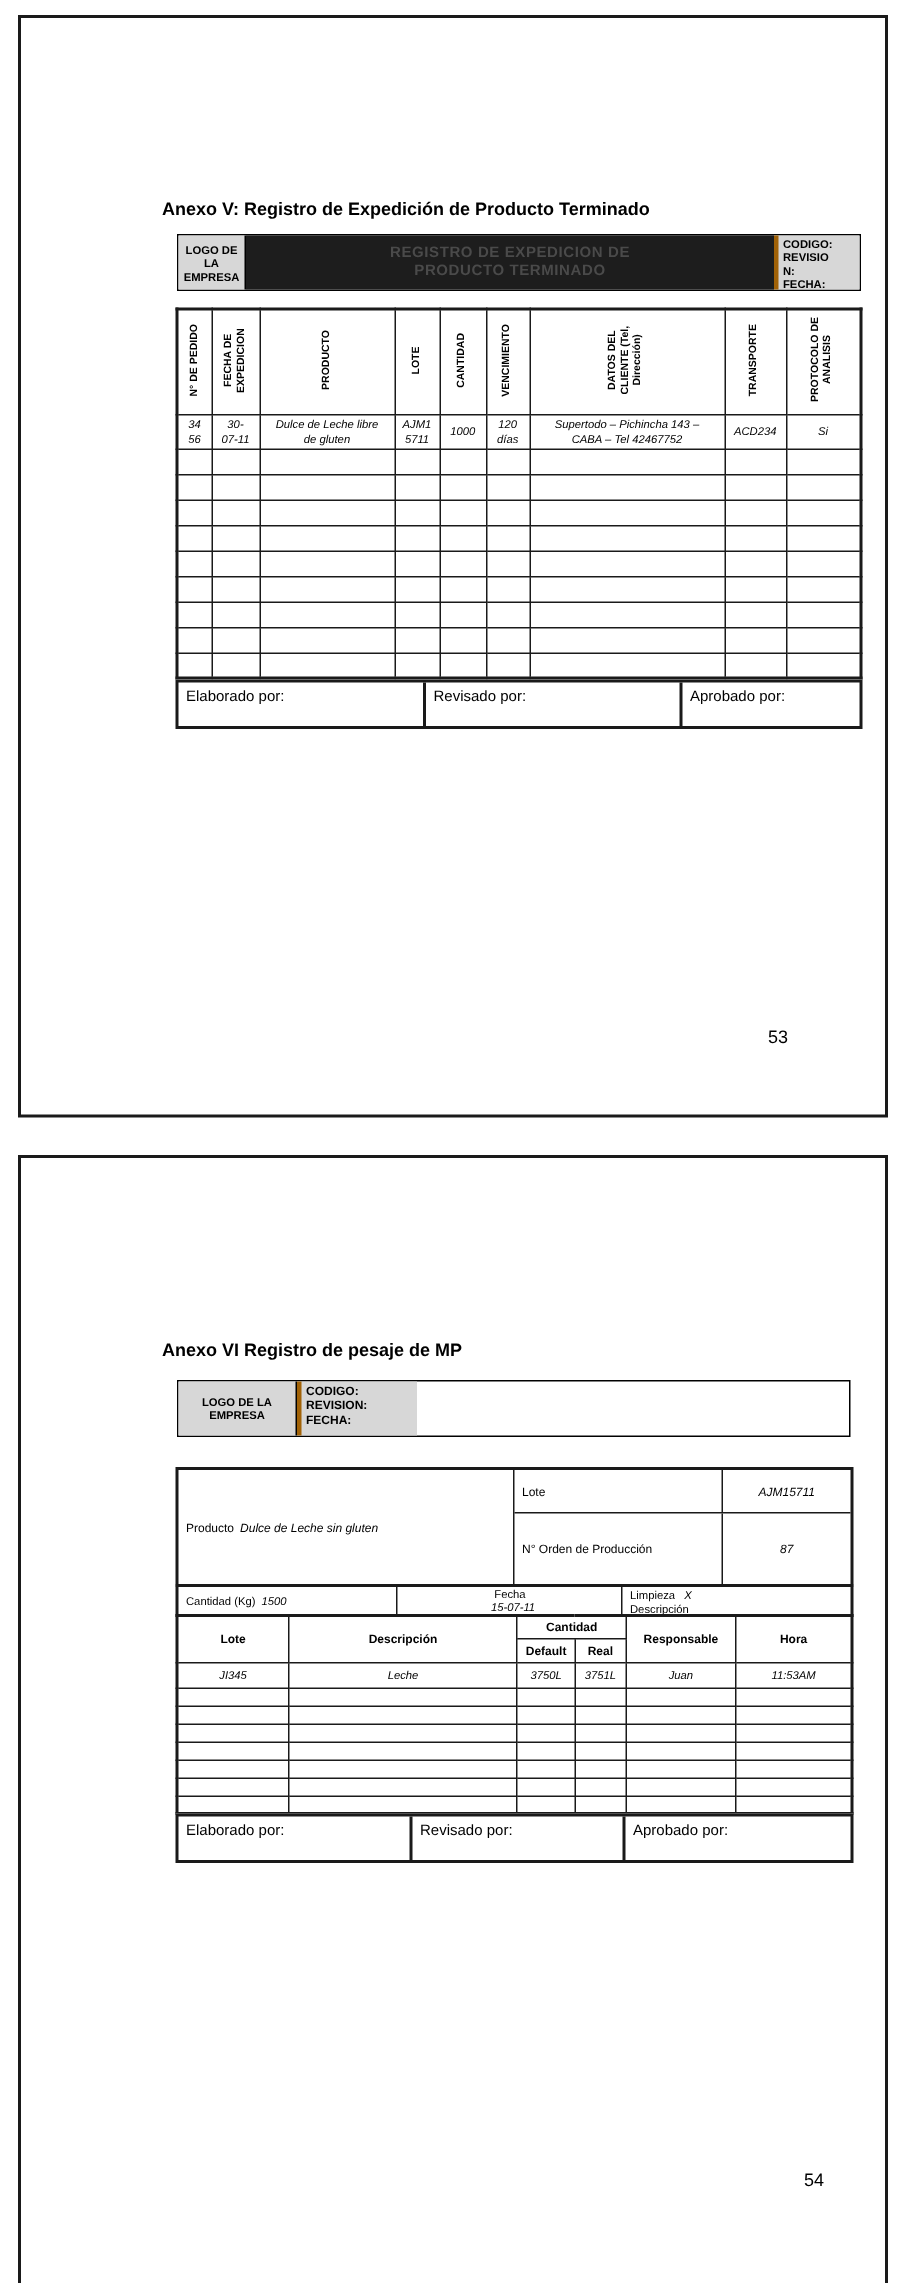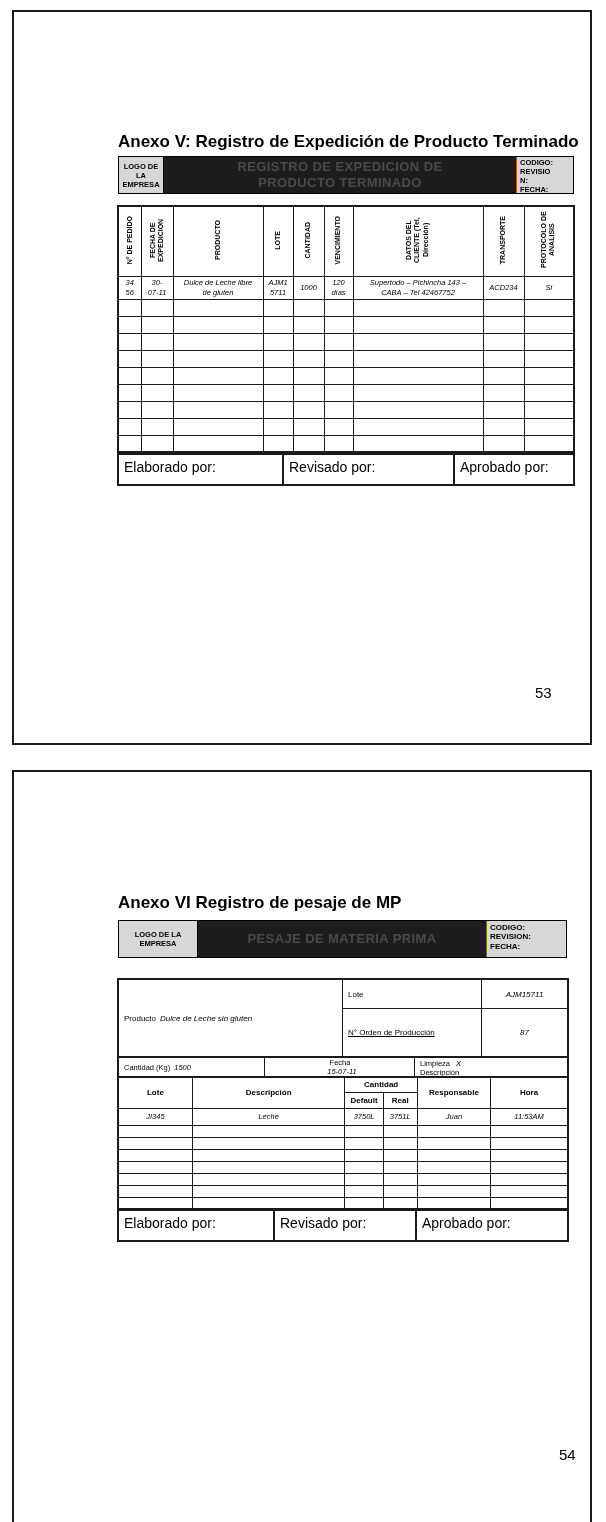--- a/index.html
+++ b/index.html
@@ -9,38 +9,38 @@
     background: #ffffff; color: #000;
     font-family: "Liberation Sans", sans-serif;
   }
   .page {
     position: absolute; left: 12px; width: 580px;
     background: #fff; border: 2px solid #1a1a1a;
   }
   #page-53 { top: 10px;  height: 735px; }
   #page-54 { top: 770px; height: 791px; }
 
-  .doc-title { position: absolute; left: 104px; font-weight: bold; font-size: 17px; white-space: nowrap; }
+  .doc-title { position: absolute; left: 94px; font-weight: bold; font-size: 12px; white-space: nowrap; }
 
   
   .form-header { position: absolute; left: 104px; display: flex; border: 1px solid #000; height: 38px; }
   .logo-box {
     background: #d7d7d7; border-right: 1px solid #000;
     display: flex; align-items: center; justify-content: center;
     font-weight: bold; font-size: 7.5px; text-align: center;
     white-space: pre-line; line-height: 1.2; padding: 1px;
   }
   .titlebar {
     flex: 1; background: #1d1d1d; color: #4a4a4a;
     display: flex; align-items: center; justify-content: center;
-    font-weight: bold; font-size: 13px; letter-spacing: .4px;
+    font-weight: bold; font-size: 10px; letter-spacing: .4px;
     text-align: center; white-space: pre-line; line-height: 1.25;
   }
   .code-box {
-    background: #d7d7d7; border-left: 1px solid #a16207;
+    background: #d7d7d7; border-left: 3px solid #a16207;
     font-weight: bold; font-size: 7.5px; line-height: 1.18;
     padding: 2px 2px 0 3px; white-space: pre-line;
   }
 
   
   table.grid { position: absolute; border-collapse: collapse; table-layout: fixed; border: 2px solid #1a1a1a; background: #fff; }
   .grid th, .grid td { border: 1px solid #1a1a1a; padding: 0; overflow: hidden; font-weight: normal; }
   .grid th { text-align: center; vertical-align: middle; font-size: 8px; font-weight: bold; }
   .grid td { vertical-align: middle; }
 
@@ -50,24 +50,24 @@
     display: inline-block; writing-mode: vertical-rl; transform: rotate(180deg);
     font-size: 7px; line-height: 1.2; max-height: 62px; white-space: normal;
   }
 
   .val { font-style: italic; font-size: 7.5px; text-align: center; white-space: pre-line; line-height: 1.25; }
   tr.erow td { height: 17px; }
   tr.erow2 td { height: 12px; }
 
   
   .sig { position: absolute; display: flex; border: 2px solid #1a1a1a; height: 33px; background: #fff; }
-  .sig > div { font-size: 14px; padding: 4px 0 0 5px; }
+  .sig > div { font-size: 10px; padding: 4px 0 0 5px; }
   .sig > div + div { border-left: 2px solid #1a1a1a; }
 
-  .pageno { position: absolute; font-size: 15px; margin-left: 23px; }
+  .pageno { position: absolute; font-size: 12px; }
 
   
   .blk { position: absolute; display: flex; border: 2px solid #1a1a1a; background: #fff; font-size: 8px; }
   .b-r { border-right: 1px solid #1a1a1a; }
   .b-b { border-bottom: 1px solid #1a1a1a; }
   .cell-l { display: flex; align-items: center; padding-left: 5px; }
   .cell-c { display: flex; align-items: center; justify-content: center; }
   .ital { font-style: italic; }
   .lbl-gap { margin-right: 4px; }
 </style>
@@ -242,38 +242,37 @@
   <div class="pageno" style="left:498px; top:672px;">53</div>
 </div>
 
 <div class="page" id="page-54">
 
   <div class="doc-title" style="top:121px;">Anexo VI Registro de pesaje de MP</div>
 
   <div class="form-header" style="top:148px; width:449px;">
     <div class="logo-box" style="width:79px;">LOGO DE LA
 EMPRESA</div>
-    <div class="titlebar">PESAJE DE MATERIA PRIMA</div>
     <div class="code-box" style="width:80px; font-size:8px;">CODIGO:
 REVISION:
 FECHA:</div>
   </div>
 
   <div class="blk" style="left:103px; top:206px; width:452px; height:80px;">
     <div class="cell-l b-r" style="width:224px;">
       <span class="lbl-gap">Producto</span>
       <span class="ital">Dulce de Leche sin gluten</span>
     </div>
     <div style="flex:1; display:flex; flex-direction:column;">
       <div class="b-b" style="height:29px; display:flex;">
         <div class="cell-l b-r" style="width:139px;">Lote</div>
         <div class="cell-c ital" style="flex:1;">AJM15711</div>
       </div>
       <div style="flex:1; display:flex;">
-        <div class="cell-l b-r" style="width:139px;text-decoration:underline;">N° Orden de Producción</div>
+        <div class="cell-l b-r" style="width:139px;">N° Orden de Producción</div>
         <div class="cell-c ital" style="flex:1;">87</div>
       </div>
     </div>
   </div>
 
   <div class="blk" style="left:103px; top:284px; width:452px; height:22px; font-size:7.5px;">
     <div class="cell-l b-r" style="width:146px;">
       <span class="lbl-gap">Cantidad (Kg)</span>
       <span class="ital">1500</span>
     </div>

